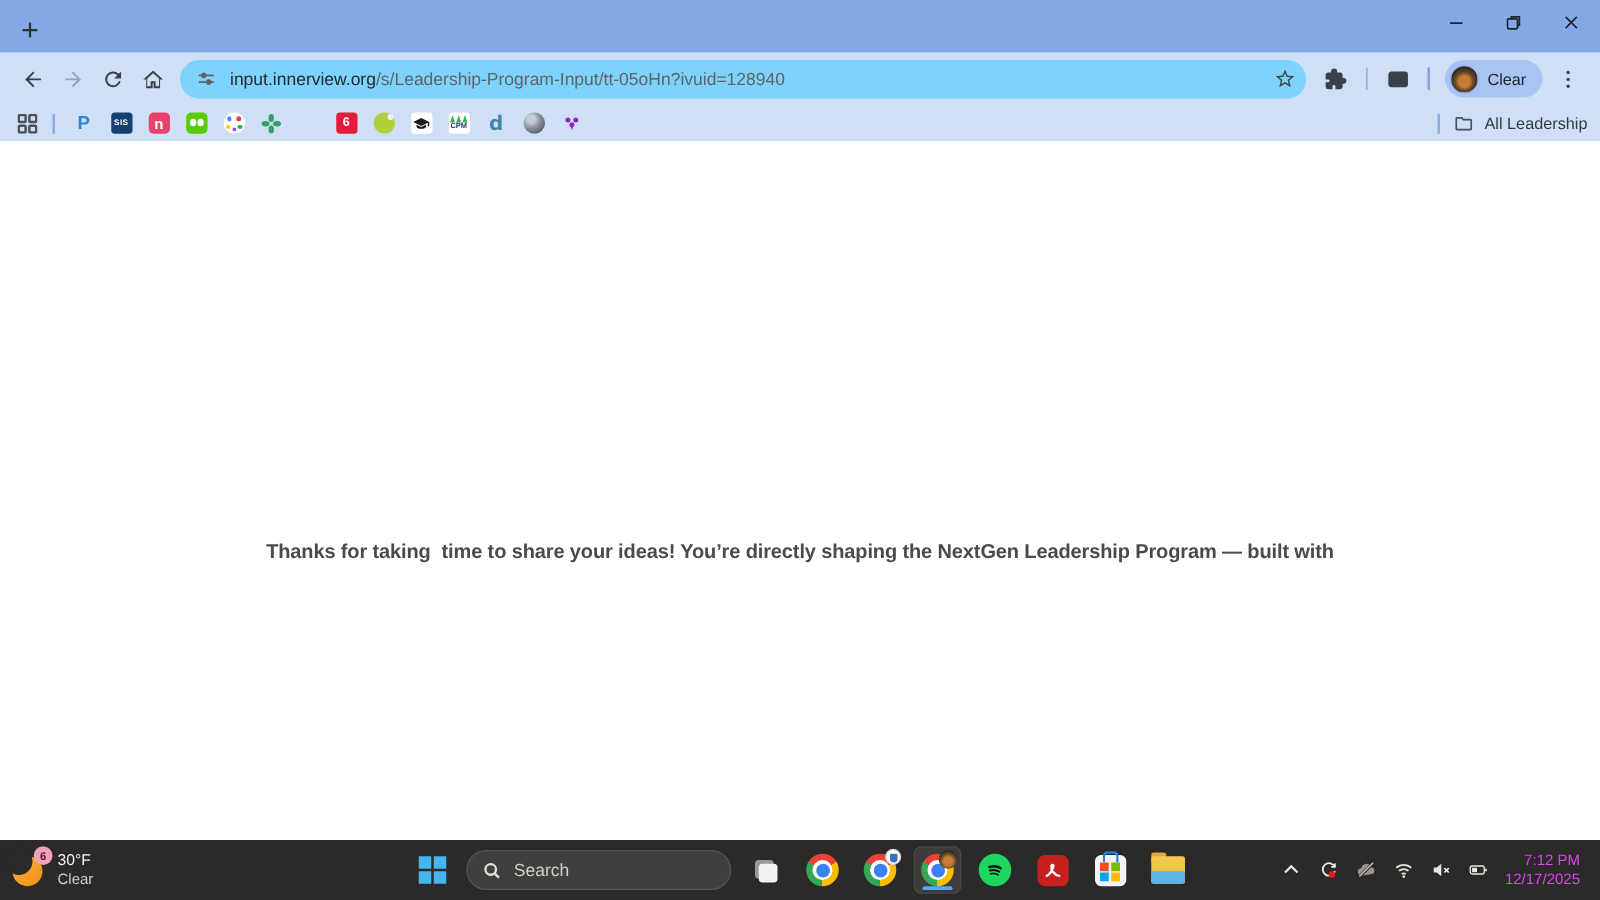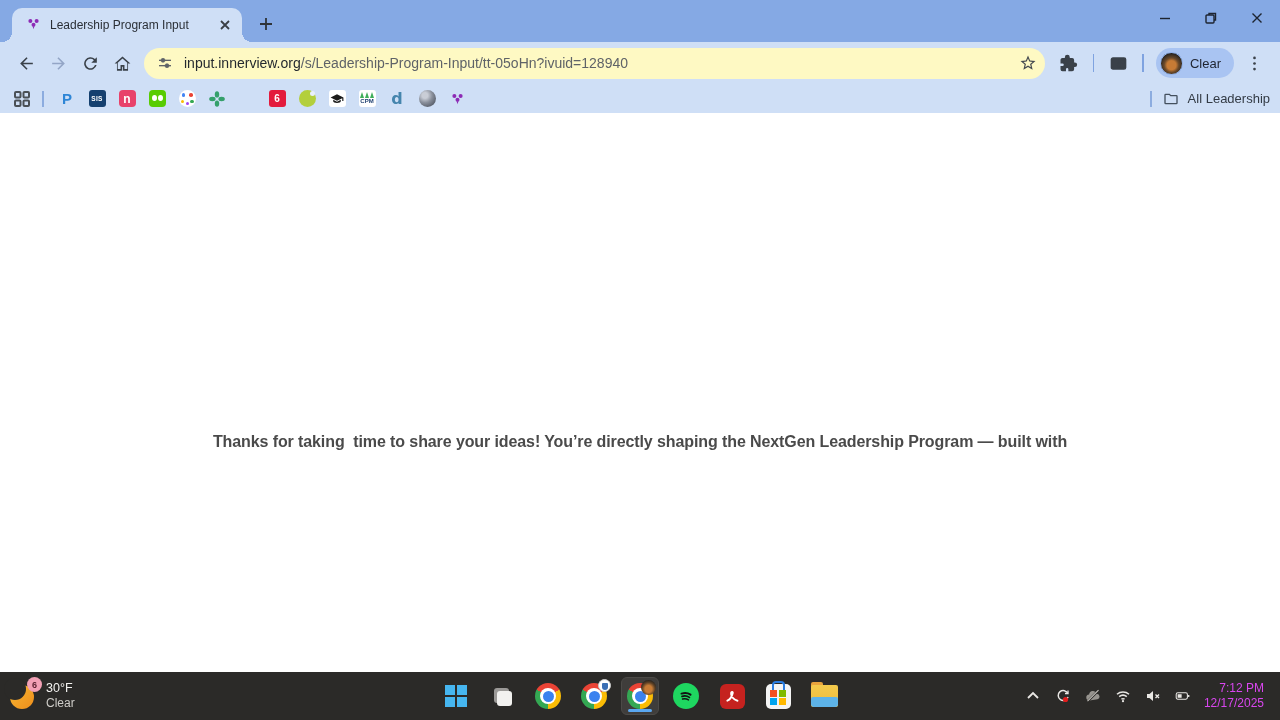--- a/index.html
+++ b/index.html
@@ -19,21 +19,21 @@
   .newtab-btn svg { width:14px; height:14px; stroke:#2e3338; stroke-width:1.8; }
   .win-controls { margin-left:auto; align-self:flex-start; display:flex; height:36px; }
   .win-btn { width:46px; height:36px; display:flex; align-items:center; justify-content:center; cursor:pointer; }
   .win-btn svg { width:12px; height:12px; stroke:#1d2430; stroke-width:1.4; fill:none; }
 
   
   .toolbar { height:42px; background:#cfdff6; display:flex; align-items:center; padding:0 10px; flex:0 0 auto; }
   .nav-btn { width:32px; height:32px; border-radius:50%; display:flex; align-items:center; justify-content:center; cursor:pointer; flex:0 0 auto; }
   .nav-btn svg { width:19px; height:19px; fill:#3a4149; }
   .nav-btn.disabled svg { fill:#93a5c6; }
-  .url-pill { flex:1; height:31px; background:#fef9c3; border-radius:16px; display:flex; align-items:center; margin:0 8px 0 6px; padding:0 4px 0 13px; min-width:0; }
+  .url-pill { flex:1; height:31px; background:#7dd3fc; border-radius:16px; display:flex; align-items:center; margin:0 8px 0 6px; padding:0 4px 0 13px; min-width:0; }
   .tune-icon { width:16px; height:16px; flex:0 0 auto; }
   .tune-icon svg { width:16px; height:16px; stroke:#5f6368; fill:#5f6368; }
   .url-text { margin-left:11px; font-size:14px; white-space:nowrap; overflow:hidden; flex:1; }
   .url-domain { color:#24292f; }
   .url-path { color:#5f6368; }
   .star-btn { width:26px; height:26px; display:flex; align-items:center; justify-content:center; cursor:pointer; flex:0 0 auto; }
   .star-btn svg { width:18px; height:18px; fill:#44494f; }
   .tb-sep { width:1.5px; height:18px; background:#7fa3e0; margin:0 8px; flex:0 0 auto; }
   .profile-chip { display:flex; align-items:center; background:#a9c4f2; border-radius:16px; height:30px; padding:3px 13px 3px 4px; margin:0 4px; cursor:pointer; flex:0 0 auto; }
   .avatar { width:23px; height:23px; border-radius:50%; background:radial-gradient(circle at 50% 58%, #c77b35 0 28%, #6b4a2a 45%, #23211f 75%); border:1px solid #8fb0e8; }
@@ -122,36 +122,20 @@
   .tray { margin-left:auto; display:flex; align-items:center; gap:4px; padding-right:10px; }
   .tray-btn { width:26px; height:30px; display:flex; align-items:center; justify-content:center; cursor:pointer; position:relative; }
   .tray-btn svg { width:16px; height:16px; }
   .clock { text-align:right; line-height:15px; cursor:pointer; padding:0 6px 0 4px; }
   .clock-time, .clock-date { font-size:12px; color:#d946ef; }
 </style>
 </head>
 <body>
 
 <div class="tabstrip">
-  <div class="tab">
-    <span class="flower">
-      <svg viewBox="0 0 24 24">
-          <circle cx="7" cy="8" r="3.2"></circle>
-          <circle cx="17" cy="8" r="3.2"></circle>
-          <circle cx="12" cy="14" r="3.2"></circle>
-          <path d="M10.5 16.5h3L12 21z"></path>
-        </svg>
-    </span>
-    <span class="tab-title">Leadership Program Input</span>
-    <span class="tab-close">
-      <svg viewBox="0 0 10 10">
-          <path d="M1 1l8 8M9 1l-8 8"></path>
-        </svg>
-    </span>
-  </div>
   <div class="newtab-btn">
     <svg viewBox="0 0 14 14">
         <path d="M7 1v12M1 7h12"></path>
       </svg>
   </div>
   <div class="win-controls">
     <div class="win-btn">
         <svg viewBox="0 0 12 12">
           <path d="M1 6.5h10"></path>
         </svg>
@@ -364,20 +348,27 @@
 
   <div class="tb-center">
     <div class="tb-icon">
       <span class="start-logo">
           <i></i>
           <i></i>
           <i></i>
           <i></i>
         </span>
     </div>
+    <div class="tb-search">
+      <svg viewBox="0 0 16 16">
+          <circle cx="7" cy="7" r="4.5"></circle>
+          <path d="M10.5 10.5L14 14"></path>
+        </svg>
+      <input type="text" placeholder="Search" style="">
+    </div>
     <div class="tb-icon taskview">
         <span class="back"></span>
         <span class="front"></span>
       </div>
     <div class="tb-icon">
         <span class="chrome"></span>
       </div>
     <div class="tb-icon">
         <span class="chrome"></span>
         <span class="mini-badge crest"></span>

